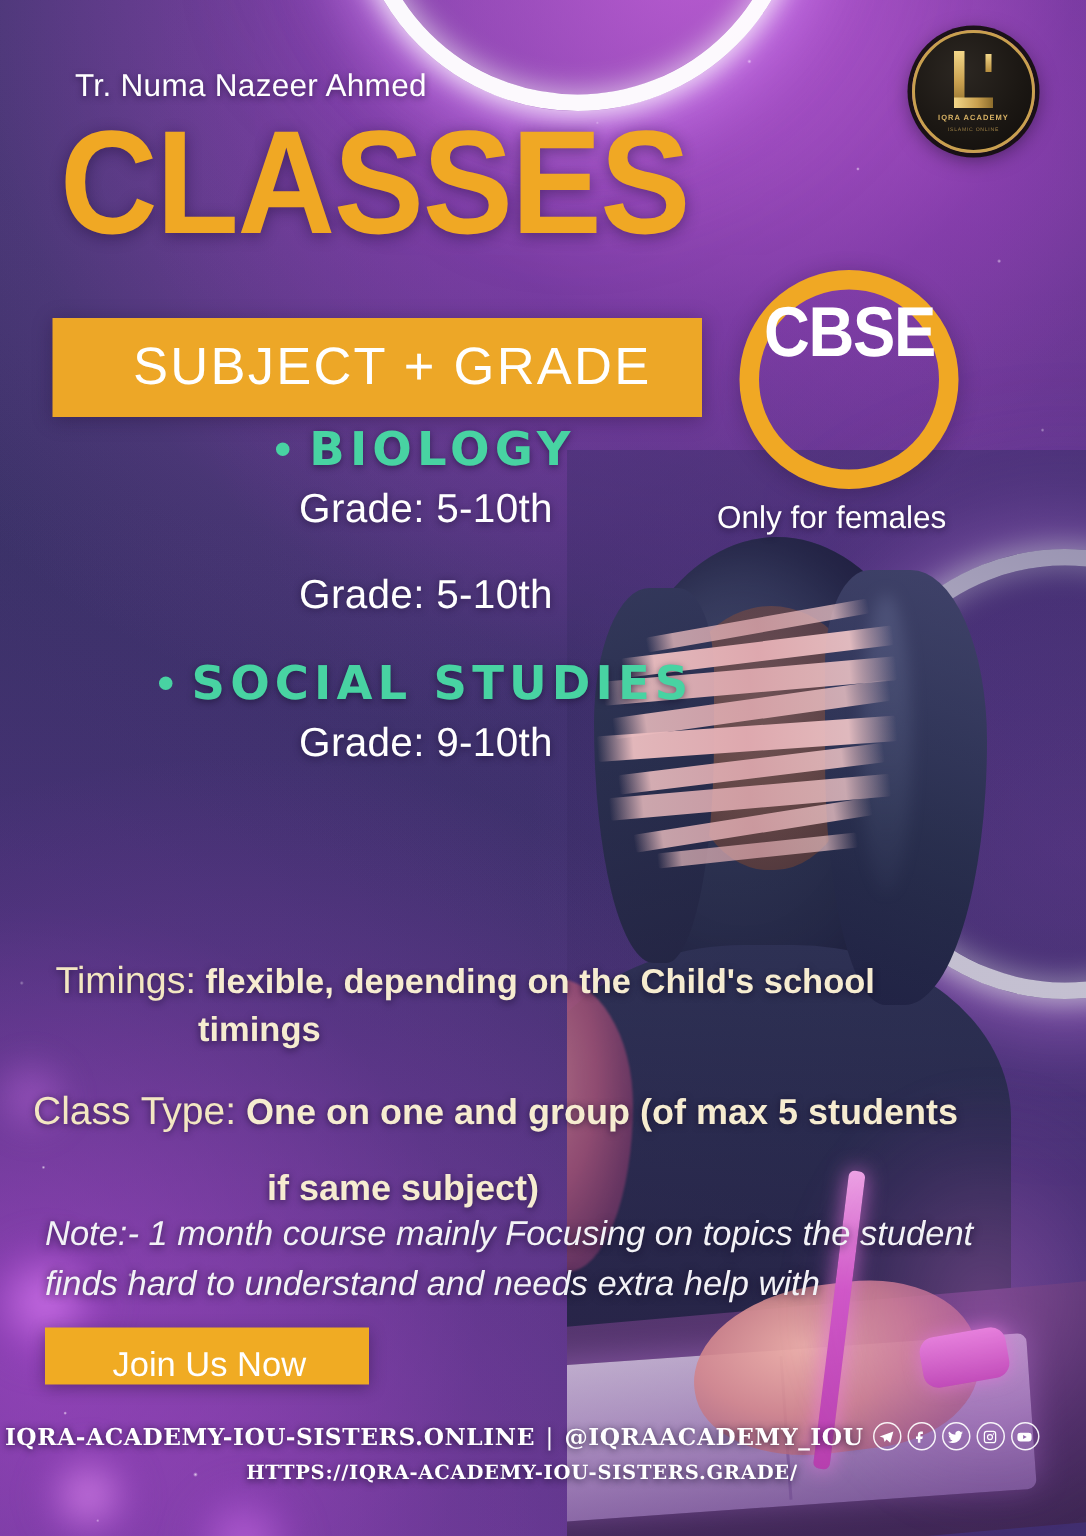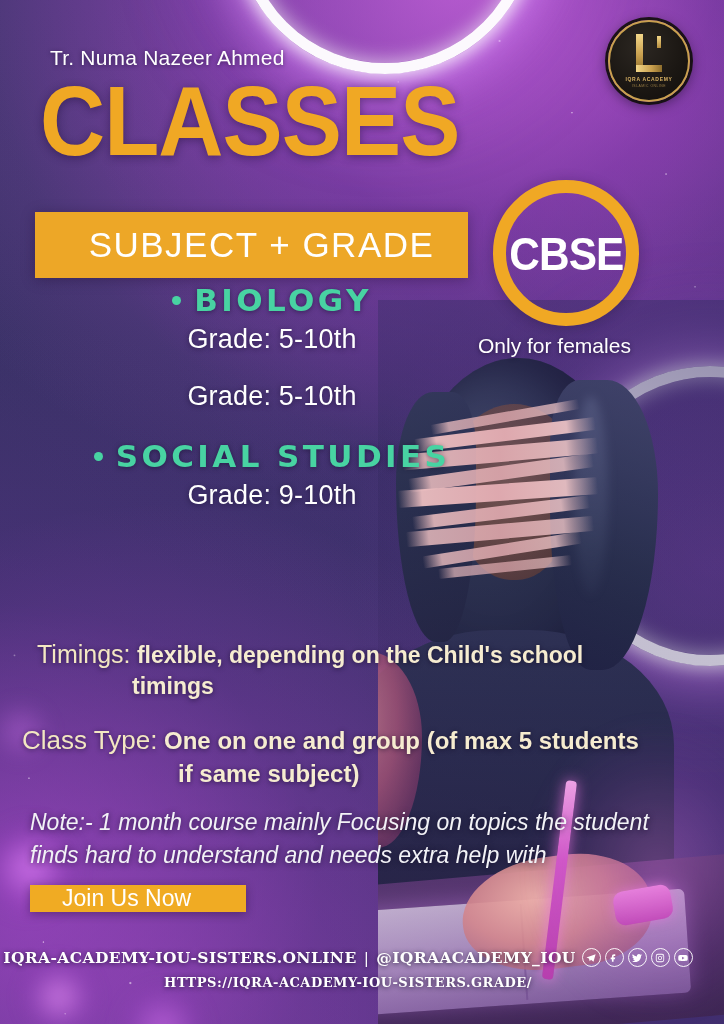--- a/index.html
+++ b/index.html
@@ -258,37 +258,37 @@
     font-size:35px; font-weight:400; color:#ffffff;
     letter-spacing:1.5px;
     margin-left:20px;
   }
 
   .cbse-ring{
     position:absolute; left:493px; top:180px;
     width:146px; height:146px;
     border-radius:50%;
     border:13px solid #f0a824;
-    display:flex; align-items:center; justify-content:center;
+    display:flex; align-items:flex-start; justify-content:center;
     box-shadow:0 2px 14px rgba(25,12,45,.3);
   }
   .cbse-ring .txt{
     font-size:47px; font-weight:700; color:#ffffff;
     letter-spacing:-1px;
     transform:scaleX(.9);
     font-family:"Liberation Sans Narrow","Liberation Sans",sans-serif;
   }
   .only-females{
     position:absolute; left:478px; top:334px;
     font-size:21px; color:#ffffff; font-weight:400;
     text-shadow:0 1px 4px rgba(20,10,40,.6);
   }
 
   
-  .subjects{ position:absolute; left:0; top:282px; width:520px; }
+  .subjects{ position:absolute; left:12px; top:282px; width:520px; }
   .subj{ position:relative; }
   .subj-name{
     display:block;
     color:#48d3a2;
     font-size:31px; font-weight:700;
     letter-spacing:3.4px;
     text-align:center;
     font-family:"DejaVu Sans","Liberation Sans",sans-serif;
     text-shadow:0 1px 5px rgba(15,8,35,.5);
   }
@@ -328,35 +328,35 @@
   }
   .timings .lbl{ font-size:25px; }
   .timings .cont{ display:block; margin-left:95px; }
 
   .classtype{
     position:absolute; left:22px; top:86px;
     font-size:24px; line-height:1.3;
     text-shadow:0 1px 5px rgba(15,8,35,.6);
   }
   .classtype .lbl{ font-size:26px; }
-  .classtype .cont{ display:block; margin-left:156px; }
+  .classtype .cont{ display:block; margin-left:156px;margin-top:19px; }
 
   .note{
     position:absolute; left:30px; top:806px;
     width:672px;
     font-size:23px; line-height:1.42;
     font-style:italic; color:#f2f2f6; font-weight:400;
     text-shadow:0 1px 6px rgba(15,8,35,.7);
   }
 
   .cta{
     position:absolute; left:30px; top:885px;
-    width:216px; height:27px;
+    width:216px; height:38px;
     background:#f0ab23;
-    display:flex; align-items:flex-start; padding-left:32px;
+    display:flex; align-items:flex-end; padding-left:45px;
     cursor:pointer;
     box-shadow:0 2px 10px rgba(25,12,45,.4);
   }
   .cta .txt{ font-size:23px; color:#ffffff; font-weight:400; }
 
   
   .footer{
     position:absolute; left:0; top:948px; width:696px;
     text-align:center;
   }

